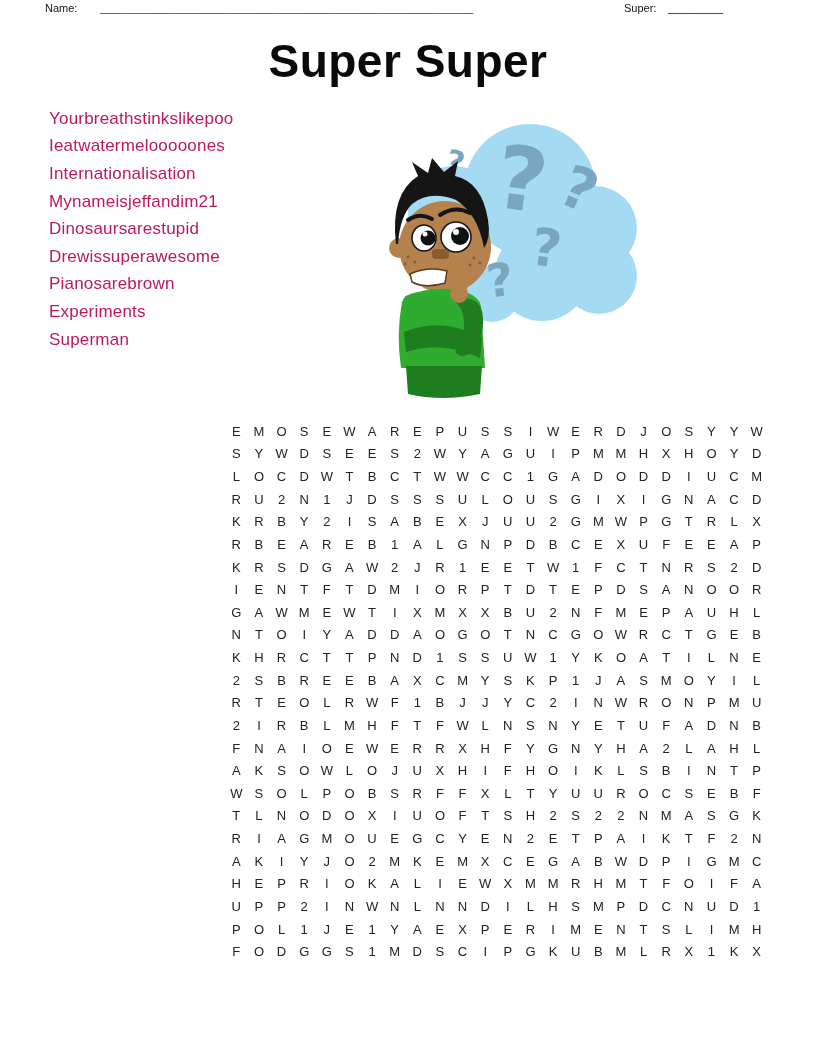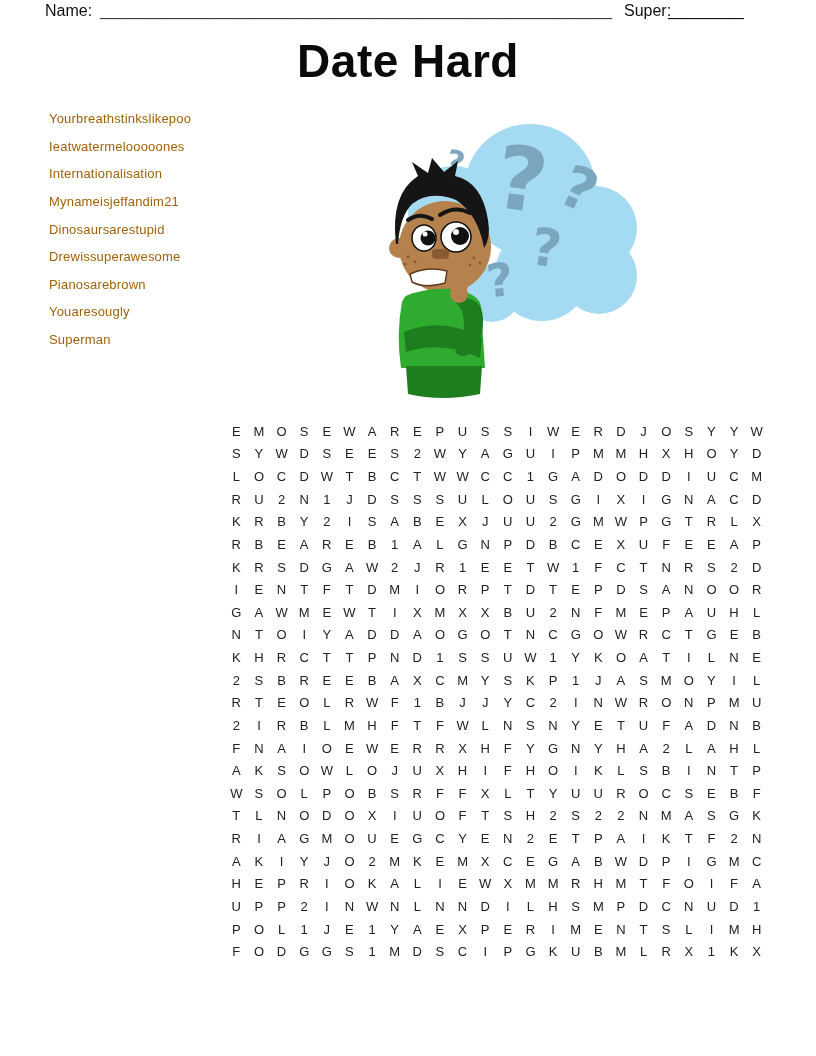--- a/index.html
+++ b/index.html
@@ -4,37 +4,37 @@
 <style>
   * { margin:0; padding:0; box-sizing:border-box; }
   html,body { background:#ffffff; }
   body {
     width:816px; height:1056px; position:relative; overflow:hidden;
     font-family:"Liberation Sans", sans-serif; color:#000;
   }
   .page { position:absolute; inset:0; }
 
   
-  .hdr { position:absolute; top:2px; font-size:16px; color:#111; white-space:nowrap; }
+  .hdr { position:absolute; top:2px; font-size:11px; color:#111; white-space:nowrap; }
   .name-label { left:45px; }
   .name-line  { left:100px; width:512px; overflow:hidden; display:inline-block; color:#333; }
   .date-label { left:624px; }
   .date-line  { left:668px; width:76px; overflow:hidden; display:inline-block; color:#000000; }
 
   
   .title {
     position:absolute; left:0; right:0; top:34px; text-align:center;
     font-size:46px; font-weight:600; letter-spacing:0.5px; color:#0a0a0a;
   }
 
   
   .word-list { position:absolute; left:49px; top:105px; width:200px; }
   .word {
     height:27.6px; display:flex; align-items:center;
-    font-size:13px; color:#a16207; letter-spacing:0.2px;
+    font-size:17px; color:#be185d; letter-spacing:0.2px;
   }
 
   
   .illustration { position:absolute; left:362px; top:116px; width:282px; height:290px; }
 
   
   .letter-grid {
     position:absolute; left:225px; top:420px;
     display:grid;
     grid-template-columns:repeat(24, 22.63px);
@@ -48,31 +48,31 @@
 </head>
 <body>
 
 <div class="page">
 
   <span class="hdr name-label">Name:</span>
   <span class="hdr name-line">_____________________________________________________________</span>
   <span class="hdr date-label">Super:</span>
   <span class="hdr date-line">_________</span>
 
-  <h1 class="title">Date Hard</h1>
+  <h1 class="title">Super Super</h1>
 
   <div class="word-list">
       <div class="word">Yourbreathstinkslikepoo</div>
       <div class="word">Ieatwatermelooooones</div>
       <div class="word">Internationalisation</div>
       <div class="word">Mynameisjeffandim21</div>
       <div class="word">Dinosaursarestupid</div>
       <div class="word">Drewissuperawesome</div>
       <div class="word">Pianosarebrown</div>
-      <div class="word">Youaresougly</div>
+      <div class="word">Experiments</div>
       <div class="word">Superman</div>
     </div>
 
   <div class="illustration">
     <svg width="282" height="290" viewBox="0 0 282 290" xmlns="http://www.w3.org/2000/svg">
 
       <g>
         <circle cx="168" cy="74" r="66" style="fill:var(--cloud)"></circle>
         <circle cx="233" cy="112" r="42" style="fill:var(--cloud)"></circle>
         <circle cx="92" cy="96" r="46" style="fill:var(--cloud)"></circle>

